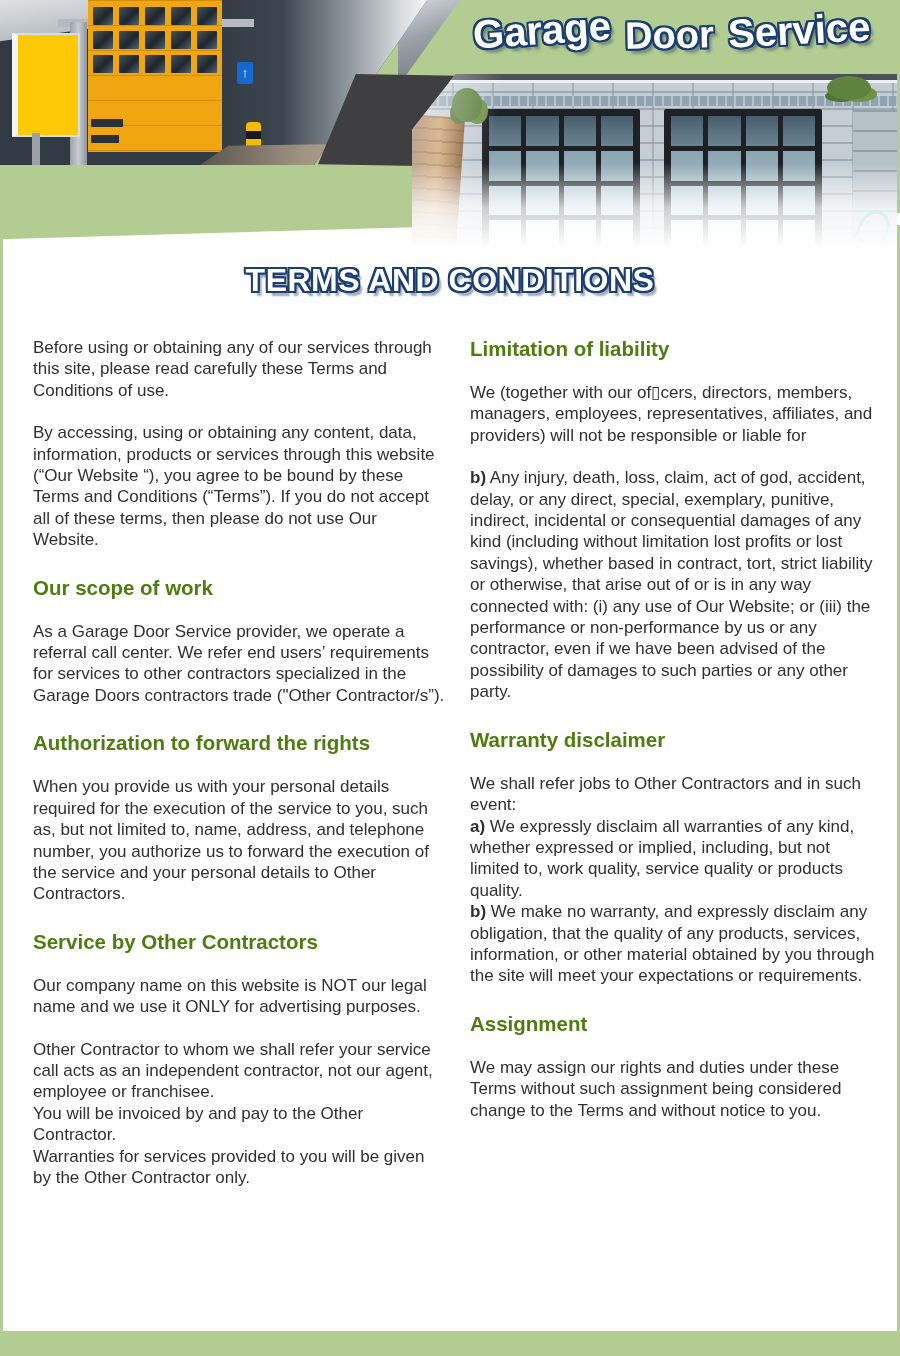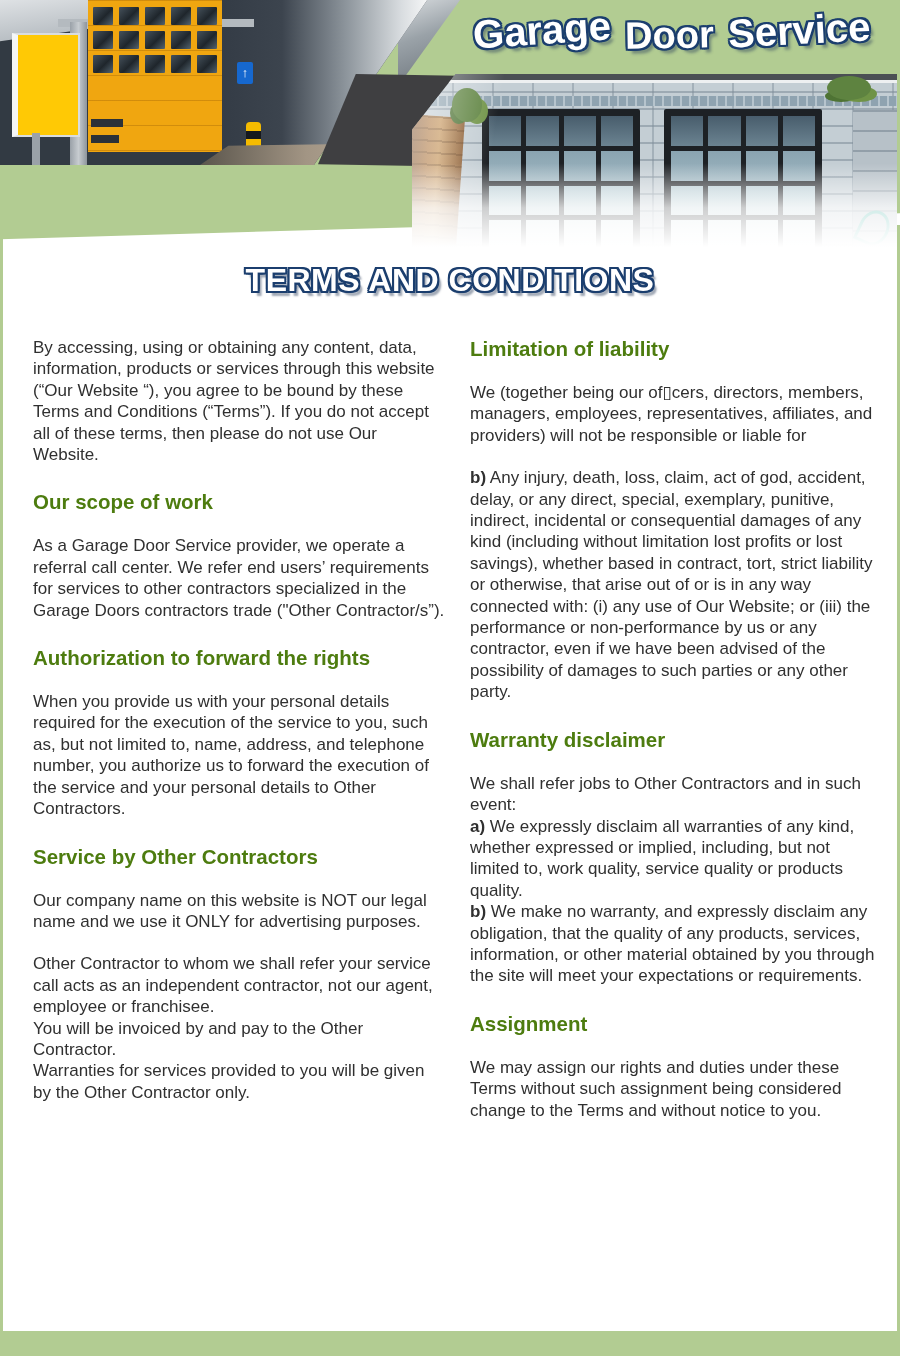--- a/index.html
+++ b/index.html
@@ -213,32 +213,33 @@
     <span class="w1">Garage</span>
     <span class="w2">Door</span>
     <span class="w3">Service</span>
   </div>
 </div>
 
 <h1 class="page-title">TERMS AND CONDITIONS</h1>
 
 <div class="cols">
   <div class="col" id="col-left">
+      <p><span>Before using or obtaining any of our services through this site, please read carefully these Terms and Conditions of use.</span></p>
       <p><span>By accessing, using or obtaining any content, data, information, products or services through this website (“Our Website “), you agree to be bound by these Terms and Conditions (“Terms”). If you do not accept all of these terms, then please do not use Our Website.</span></p>
       <h2>Our scope of work</h2>
       <p><span>As a Garage Door Service provider, we operate a referral call center. We refer end users’ requirements for services to other contractors specialized in the Garage Doors contractors trade ("Other Contractor/s”).</span></p>
       <h2>Authorization to forward the rights</h2>
       <p><span>When you provide us with your personal details required for the execution of the service to you, such as, but not limited to, name, address, and telephone number, you authorize us to forward the execution of the service and your personal details to Other Contractors.</span></p>
       <h2>Service by Other Contractors</h2>
       <p><span>Our company name on this website is NOT our legal name and we use it ONLY for advertising purposes.</span></p>
       <p><span>Other Contractor to whom we shall refer your service call acts as an independent contractor, not our agent, employee or franchisee.</span><br><span>You will be invoiced by and pay to the Other Contractor.</span><br><span>Warranties for services provided to you will be given by the Other Contractor only.</span></p>
     </div>
   <div class="col" id="col-right">
       <h2>Limitation of liability</h2>
-      <p><span>We (together being our of▯cers, directors, members, managers, employees, representatives, affiliates, and providers) will not be responsible or liable for</span></p>
+      <p><span>We (together with our of▯cers, directors, members, managers, employees, representatives, affiliates, and providers) will not be responsible or liable for</span></p>
       <p><span class="b">b)</span><span> Any injury, death, loss, claim, act of god, accident, delay, or any direct, special, exemplary, punitive, indirect, incidental or consequential damages of any kind (including without limitation lost profits or lost savings), whether based in contract, tort, strict liability or otherwise, that arise out of or is in any way connected with: (i) any use of Our Website; or (iii) the performance or non-performance by us or any contractor, even if we have been advised of the possibility of damages to such parties or any other party.</span></p>
       <h2>Warranty disclaimer</h2>
       <p><span>We shall refer jobs to Other Contractors and in such event:</span><br><span class="b">a)</span><span> We expressly disclaim all warranties of any kind, whether expressed or implied, including, but not limited to, work quality, service quality or products quality.</span><br><span class="b">b)</span><span> We make no warranty, and expressly disclaim any obligation, that the quality of any products, services, information, or other material obtained by you through the site will meet your expectations or requirements.</span></p>
       <h2>Assignment</h2>
       <p><span>We may assign our rights and duties under these Terms without such assignment being considered change to the Terms and without notice to you.</span></p>
     </div>
 </div>
 
 <div class="footer-bar"></div>
 

